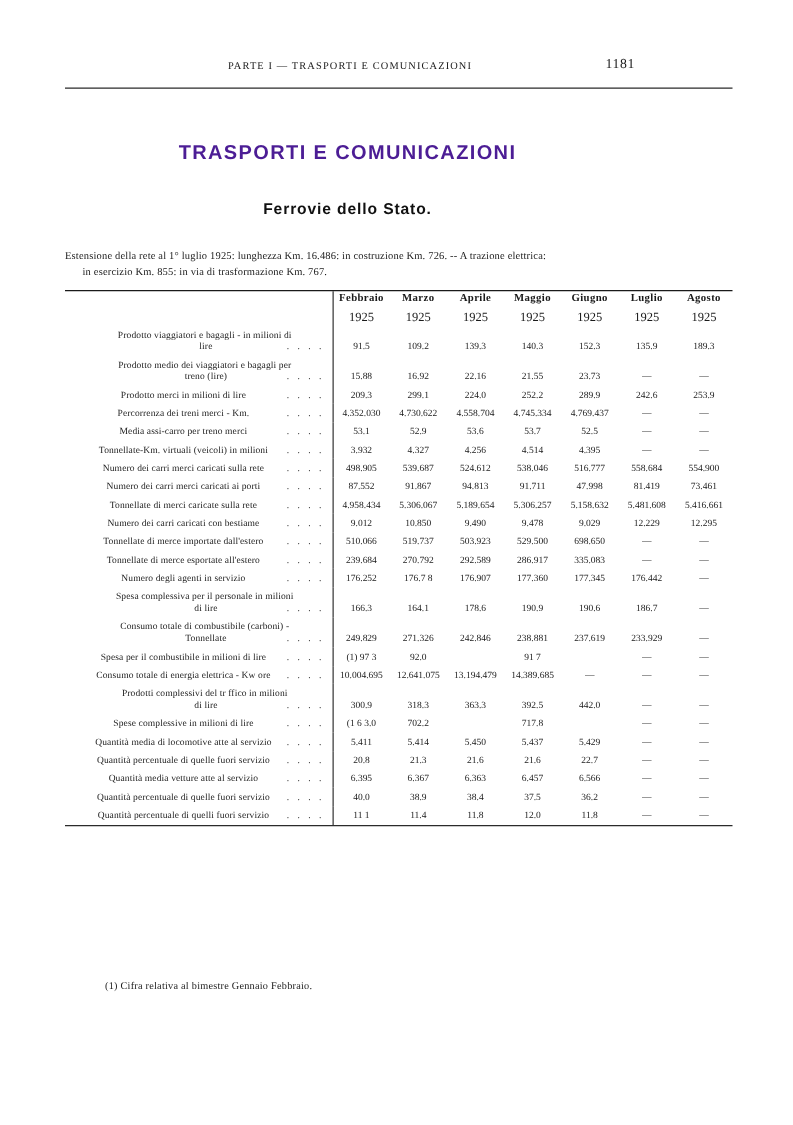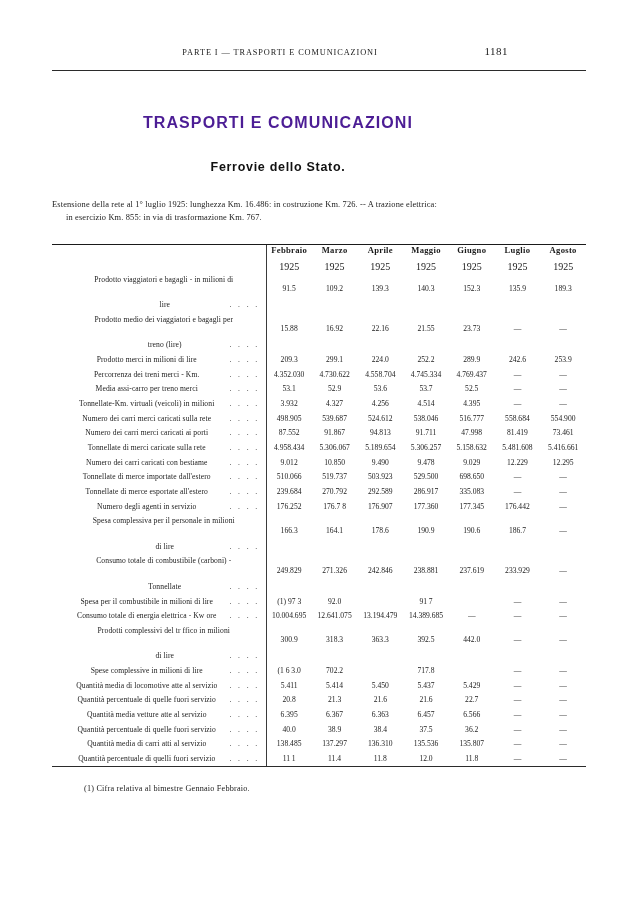--- a/index.html
+++ b/index.html
@@ -87,21 +87,21 @@
     width: 534px;
     font-size: 8.4px;
     line-height: 1.55;
     letter-spacing: 0.15px;
   }
   .intro .l2 { padding-left: 14px; display: block; }
 
   
   .tbl-wrap {
     position: absolute;
-    top: 244px;
+    top: 232px;
     left: 52px;
     width: 534px;
   }
   .rule-thick {
     border-top: 1.6px solid #1a1a1a;
     height: 0;
   }
   .rule-thin {
     border-top: 0.8px solid #2b2b2b;
     height: 0;
@@ -141,21 +141,20 @@
     letter-spacing: 0.1px;
   }
   tbody td.lbl .dots {
     float: right;
     letter-spacing: 2.4px;
     padding-left: 4px;
   }
   tbody td.lbl .ind2 {
     display: block;
     padding-left: 36px;
-    margin-top: 16px;
   }
   tbody td.val {
     text-align: center;
     padding: 2.6px 2px;
     line-height: 1.25;
     white-space: nowrap;
   }
   tbody td.firstval {
     border-left: 1px solid #3a3a3a;
   }
@@ -460,30 +459,20 @@
             <td class="lbl"><span>Quantità percentuale di quelle fuori servizio</span><span class="dots">. . . .</span></td>
             <td class="val firstval">40.0</td>
             <td class="val">38.9</td>
             <td class="val">38.4</td>
             <td class="val">37.5</td>
             <td class="val">36.2</td>
             <td class="val">—</td>
             <td class="val">—</td>
           </tr>
           <tr>
-            <td class="lbl"><span>Quantità media di carri atti al servizio</span><span class="dots">. . . .</span></td>
-            <td class="val firstval">138.485</td>
-            <td class="val">137.297</td>
-            <td class="val">136.310</td>
-            <td class="val">135.536</td>
-            <td class="val">135.807</td>
-            <td class="val">—</td>
-            <td class="val">—</td>
-          </tr>
-          <tr>
             <td class="lbl"><span>Quantità percentuale di quelli fuori servizio</span><span class="dots">. . . .</span></td>
             <td class="val firstval">11 1</td>
             <td class="val">11.4</td>
             <td class="val">11.8</td>
             <td class="val">12.0</td>
             <td class="val">11.8</td>
             <td class="val">—</td>
             <td class="val">—</td>
           </tr>
         </tbody>

